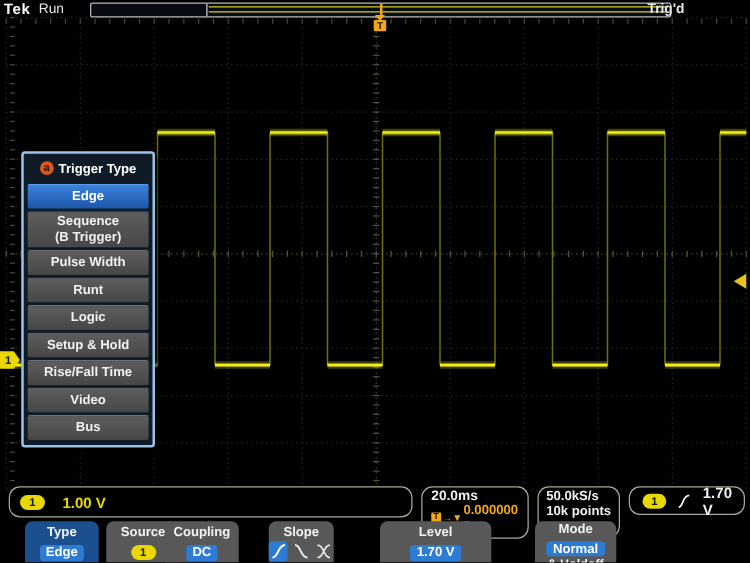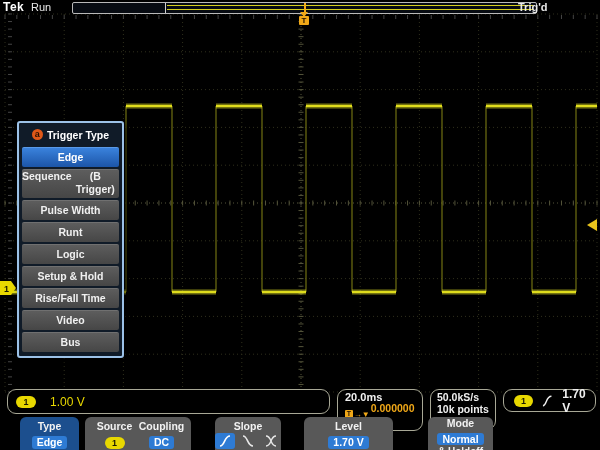--- a/index.html
+++ b/index.html
@@ -27,50 +27,50 @@
   #trigger-menu{position:absolute;left:17px;top:121px;width:97px;z-index:6;
     background:#101b28;border:2px solid var(--menu-border-blue);border-radius:3px;
     padding:1px 3px 4px 3px;box-shadow:3px 4px 6px rgba(0,0,0,.7);}
   #trigger-menu-header{height:21px;display:flex;align-items:center;justify-content:center;gap:4px;
     color:#fff;font-size:10.5px;font-weight:bold;}
   #knob-a{width:11px;height:11px;border-radius:50%;background:var(--knob-orange);
     color:#2a1000;font-size:9px;font-weight:bold;line-height:11px;text-align:center;flex:0 0 auto;}
   .menu-item{height:19px;line-height:19px;margin-top:2px;text-align:center;
     font-size:10.5px;font-weight:bold;color:#f0f0f0;border-radius:2px;
     background:linear-gradient(#5d5d5d,#464646);border-top:1px solid #707070;cursor:pointer;}
-  .menu-item.tall{height:28px;line-height:13px;display:flex;flex-direction:row;justify-content:center;}
+  .menu-item.tall{height:28px;line-height:13px;display:flex;flex-direction:column;justify-content:center;}
   .menu-item.selected{background:linear-gradient(#3a82dc,#1c55a8);border-top:1px solid #5a9ae8;color:#fff;}
   
   .readout{position:absolute;top:389px;height:23px;border:1px solid #a8a896;border-radius:9px;background:#000;z-index:4;}
   #ch1-readout{left:7px;width:321px;display:flex;align-items:center;}
   .ch-badge{display:inline-block;width:20px;height:12px;border-radius:7px;background:var(--channel1-yellow);
     color:#1a1a00;font-size:9px;font-weight:bold;line-height:12px;text-align:center;}
   #ch1-readout .ch-badge{margin-left:8px;}
-  #ch1-scale{color:var(--channel1-yellow);font-size:12px;font-weight:normal;margin-left:14px;}
+  #ch1-scale{color:var(--channel1-yellow);font-size:12px;font-weight:bold;margin-left:14px;}
   #horiz-readout{left:337px;width:86px;height:42px;padding:1px 0 0 7px;box-sizing:border-box;}
   #horiz-scale{color:#f0f0f0;font-size:11px;font-weight:bold;line-height:12px;}
   #horiz-trig-row{display:flex;align-items:center;gap:1px;line-height:11px;}
   #horiz-trig-flag{display:inline-block;width:8px;height:8px;background:var(--trigger-orange);
     color:#201000;font-size:7px;font-weight:bold;line-height:8px;text-align:center;border-radius:1px;}
   #horiz-trig-arrows{color:var(--trigger-orange);font-size:8px;font-weight:bold;}
   #horiz-trig-pos{color:var(--trigger-orange);font-size:10.5px;font-weight:bold;}
   #acq-readout{left:430px;width:66px;height:41px;padding:1px 0 0 6px;box-sizing:border-box;
     color:#f0f0f0;font-size:10.5px;font-weight:bold;line-height:12px;}
   #trig-readout{left:503px;width:93px;display:flex;align-items:center;gap:9px;padding-left:10px;box-sizing:border-box;}
   #trig-level{color:#f0f0f0;font-size:12px;font-weight:bold;}
   
   .menu-btn{position:absolute;top:417px;height:33px;background:#585858;border-radius:6px 6px 0 0;
     z-index:4;text-align:center;cursor:pointer;}
   .menu-btn .btn-label{color:#f2f2f2;font-size:10.5px;font-weight:bold;margin-top:3px;line-height:12px;}
   .value-badge{display:inline-block;background:var(--highlight-blue);color:#fff;border-radius:3px;
     padding:0 5px;font-size:10.5px;font-weight:bold;line-height:13px;margin-top:1px;}
   #btn-type{left:20px;width:59px;background:var(--type-button-blue);}
   #btn-source{left:85px;width:59px;}
   #btn-coupling{left:132px;width:59px;}
-  #btn-slope{left:215px;width:66px;}
+  #btn-slope{left:215px;width:52px;}
   #btn-level{left:304px;width:89px;}
   #btn-mode{left:428px;width:65px;}
   #btn-mode .btn-label{margin-top:1px;line-height:11px;}
   #btn-mode .value-badge{line-height:12px;margin-top:3px;}
   #mode-suffix{color:#f2f2f2;font-size:10px;font-weight:bold;line-height:10px;}
   .slope-icons{display:flex;align-items:center;justify-content:center;gap:3px;margin-top:1px;}
   .slope-chip{width:20px;height:16px;border-radius:3px;display:flex;align-items:center;justify-content:center;}
   .slope-chip.selected{background:var(--highlight-blue);}
 </style>
 </head>

